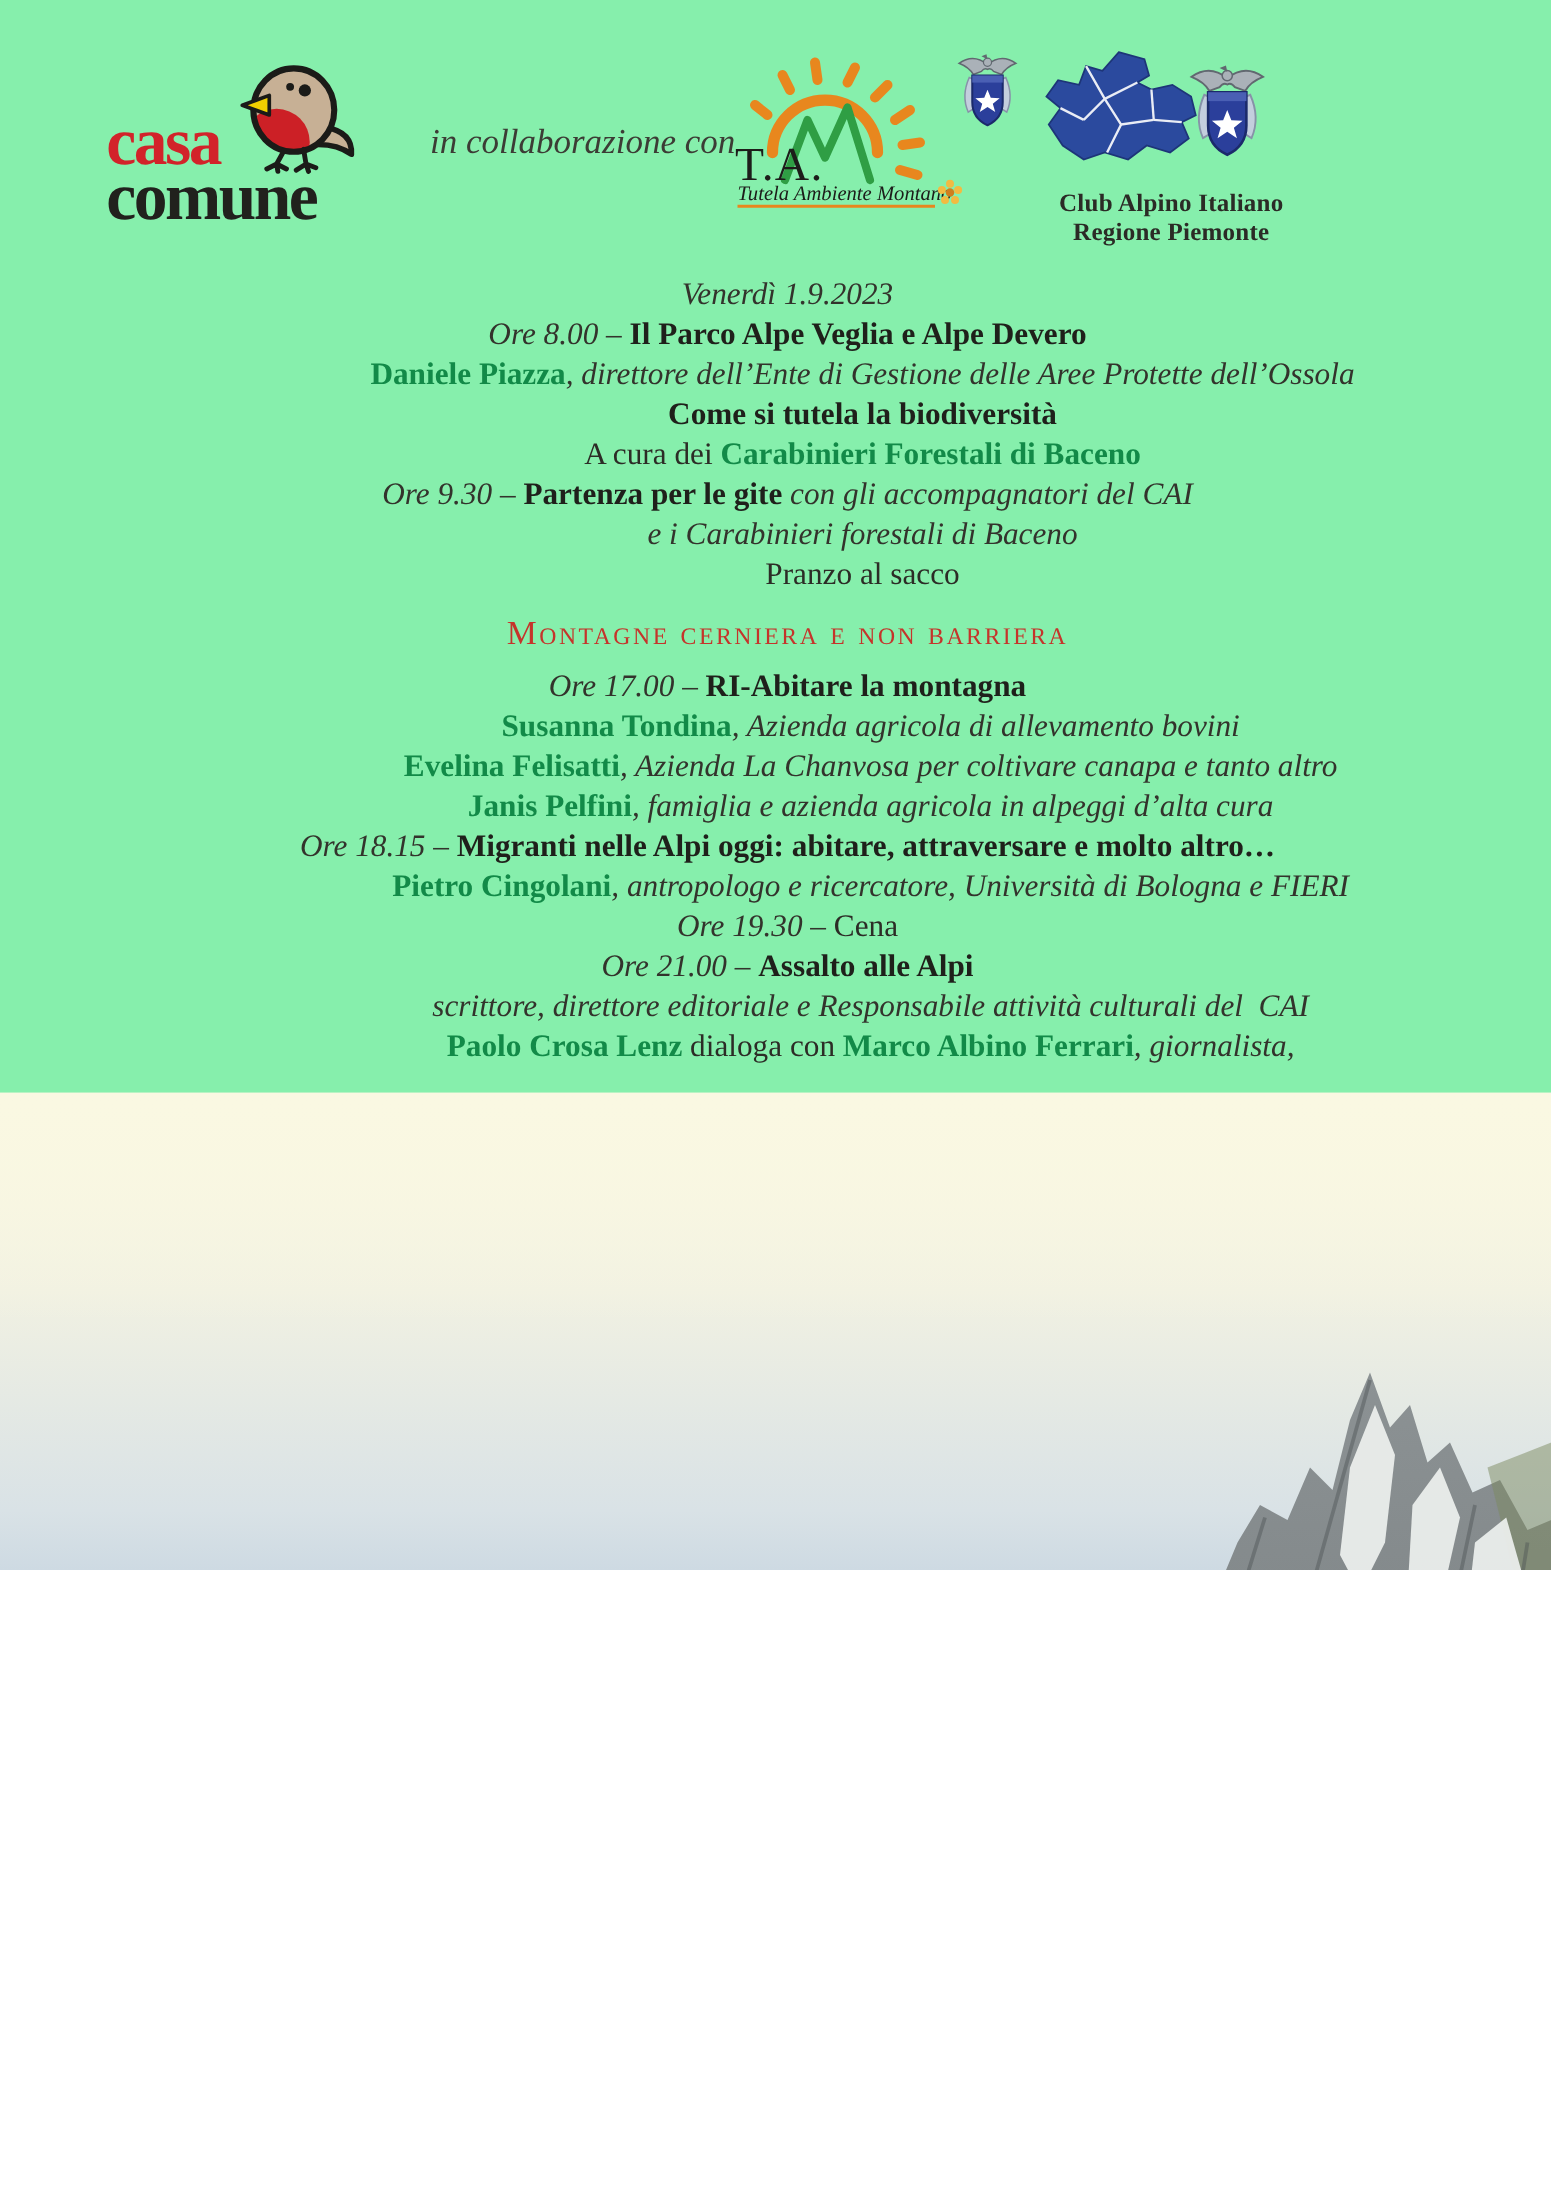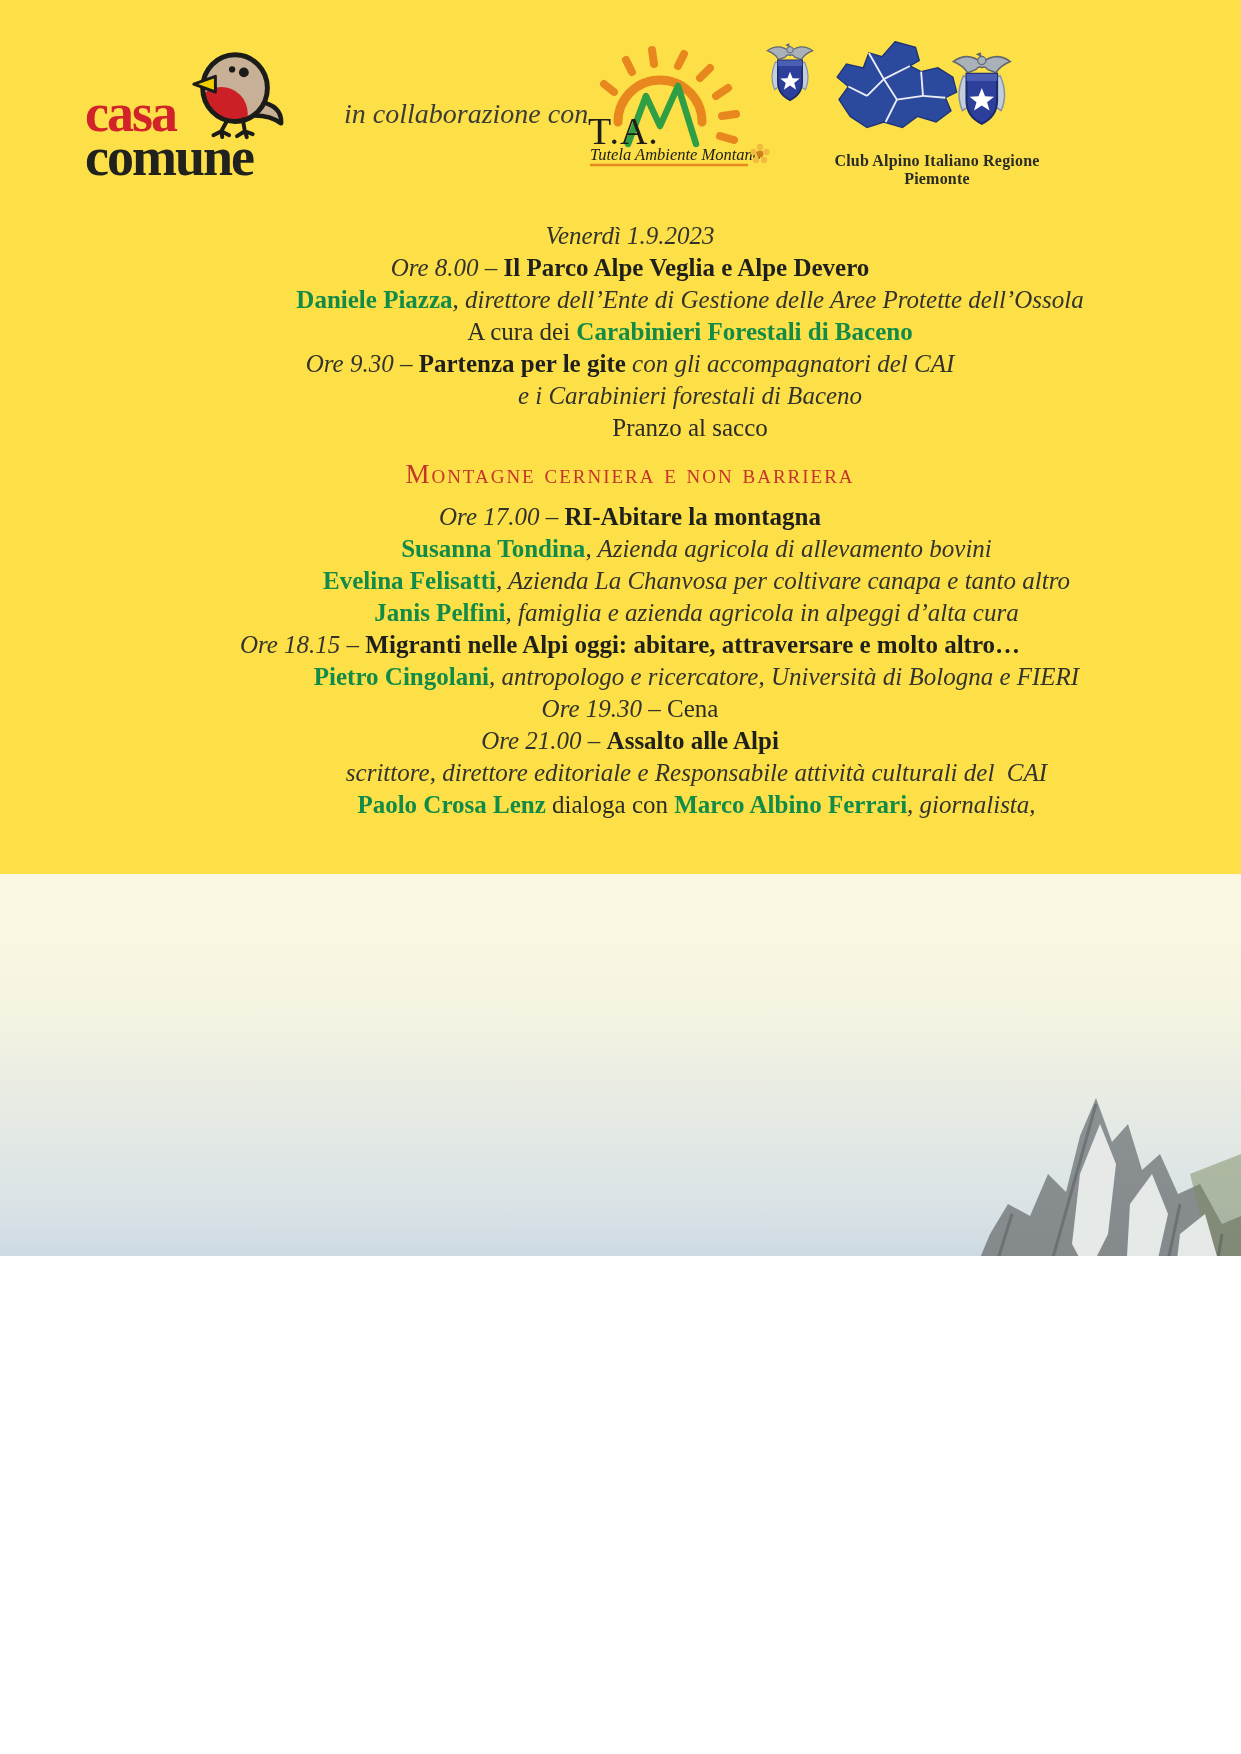--- a/index.html
+++ b/index.html
@@ -1,29 +1,29 @@
 <!DOCTYPE html>
 <html><head>
 <meta charset="utf-8">
 <style>
   html,body{margin:0;padding:0;}
-  .page{position:relative;width:1241px;height:1256px;background:#fde047;overflow:hidden;
+  .page{position:relative;width:1241px;height:1256px;background:#86efac;overflow:hidden;
         font-family:"Liberation Serif","DejaVu Serif",serif;}
   
   .logo-word{position:absolute;left:85px;line-height:1;font-weight:bold;letter-spacing:-2px;
              font-size:54px;}
   .logo-casa{top:86px;color:#d2232a;}
   .logo-comune{top:130px;color:#21211d;}
   .bird-svg{position:absolute;left:186px;top:44px;width:102px;height:96px;}
   .collab{position:absolute;left:344px;top:98px;font-size:28px;font-style:italic;color:#3c3c35;}
   .tam-svg{position:absolute;left:588px;top:44px;width:192px;height:126px;}
   .crest-svg{position:absolute;left:764px;top:40px;width:52px;height:70px;}
   .piemonte-svg{position:absolute;left:828px;top:38px;width:218px;height:112px;}
   .cai-caption{position:absolute;left:820px;top:152px;width:234px;text-align:center;
-               font-size:16px;font-weight:bold;color:#2b2b26;letter-spacing:0.2px;}
+               font-size:20px;font-weight:bold;color:#2b2b26;letter-spacing:0.2px;}
   
   .program{position:absolute;left:85px;top:220px;width:1090px;text-align:center;}
   .pline{font-size:25px;line-height:32px;color:#26261f;white-space:nowrap;}
   .pline.indent-1{padding-left:120px;}
   .pline.indent-2{padding-left:133px;}
   .pline.heading{margin:14px 0 10px 0;}
   .run-italic{font-style:italic;color:#33332c;}
   .run-bold{font-weight:bold;color:#1f201b;}
   .run-green{font-weight:bold;color:#128a48;}
   .run-regular{color:#2c2c26;}
@@ -121,20 +121,21 @@
       <use href="#cai-crest" x="128" y="12" width="70" height="92"></use>
     </svg>
 
     <div class="cai-caption">Club Alpino Italiano Regione Piemonte</div>
   </div>
 
   <div class="program">
       <div class="pline indent-0"><span class="run-italic">Venerdì 1.9.2023</span></div>
       <div class="pline indent-0"><span class="run-italic">Ore 8.00 – </span><span class="run-bold">Il Parco Alpe Veglia e Alpe Devero</span></div>
       <div class="pline indent-1"><span class="run-green">Daniele Piazza</span><span class="run-italic">, direttore dell’Ente di Gestione delle Aree Protette dell’Ossola</span></div>
+      <div class="pline indent-1"><span class="run-bold">Come si tutela la biodiversità</span></div>
       <div class="pline indent-1"><span class="run-regular">A cura dei </span><span class="run-green">Carabinieri Forestali di Baceno</span></div>
       <div class="pline indent-0"><span class="run-italic">Ore 9.30 – </span><span class="run-bold">Partenza per le gite </span><span class="run-italic">con gli accompagnatori del CAI</span></div>
       <div class="pline indent-1"><span class="run-italic">e i Carabinieri forestali di Baceno</span></div>
       <div class="pline indent-1"><span class="run-regular">Pranzo al sacco</span></div>
       <div class="pline heading indent-0"><span class="run-heading">Montagne cerniera e non barriera</span></div>
       <div class="pline indent-0"><span class="run-italic">Ore 17.00 – </span><span class="run-bold">RI-Abitare la montagna</span></div>
       <div class="pline indent-2"><span class="run-green">Susanna Tondina</span><span class="run-italic">, Azienda agricola di allevamento bovini</span></div>
       <div class="pline indent-2"><span class="run-green">Evelina Felisatti</span><span class="run-italic">, Azienda La Chanvosa per coltivare canapa e tanto altro</span></div>
       <div class="pline indent-2"><span class="run-green">Janis Pelfini</span><span class="run-italic">, famiglia e azienda agricola in alpeggi d’alta cura</span></div>
       <div class="pline indent-0"><span class="run-italic">Ore 18.15 – </span><span class="run-bold">Migranti nelle Alpi oggi: abitare, attraversare e molto altro…</span></div>

